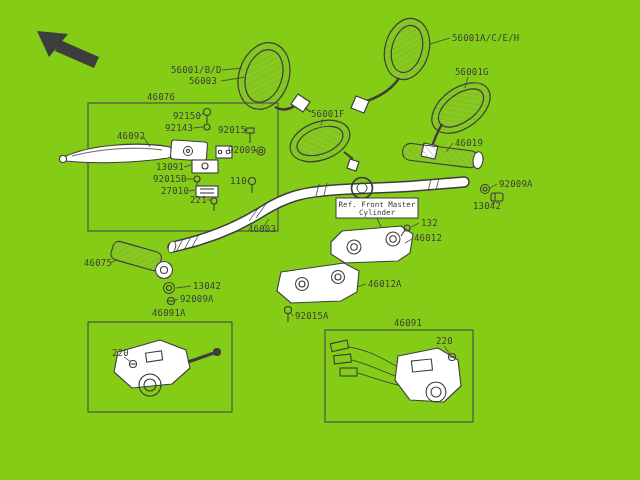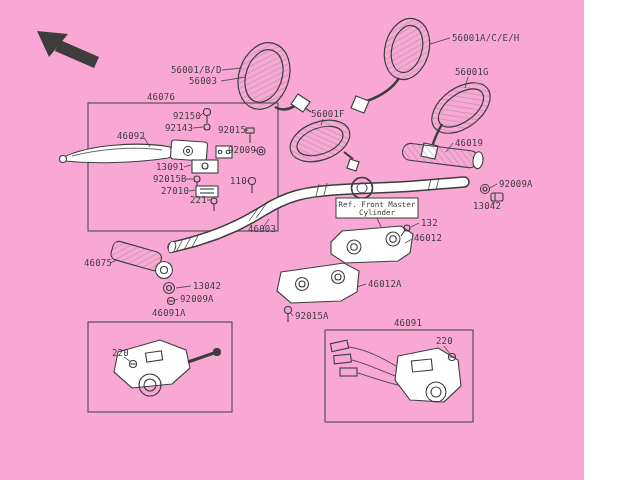--- a/index.html
+++ b/index.html
@@ -1,19 +1,19 @@
 <!DOCTYPE html>
 <html><head>
 <meta charset="utf-8">
 <style>
   html,body{margin:0;padding:0;background:#ffffff;}
   .stage{
     position:relative;
-    width:584px;height:480px;
-    background:#f9a8d4;
+    width:640px;height:480px;
+    background:#84cc16;
     overflow:hidden;
     font-family:"DejaVu Sans Mono", monospace;
   }
   svg{display:block;}
   .lbl{
     font-family:"DejaVu Sans Mono", monospace;
     font-size:9px;
     fill:#3d3d3d;
     letter-spacing:.2px;
   }

